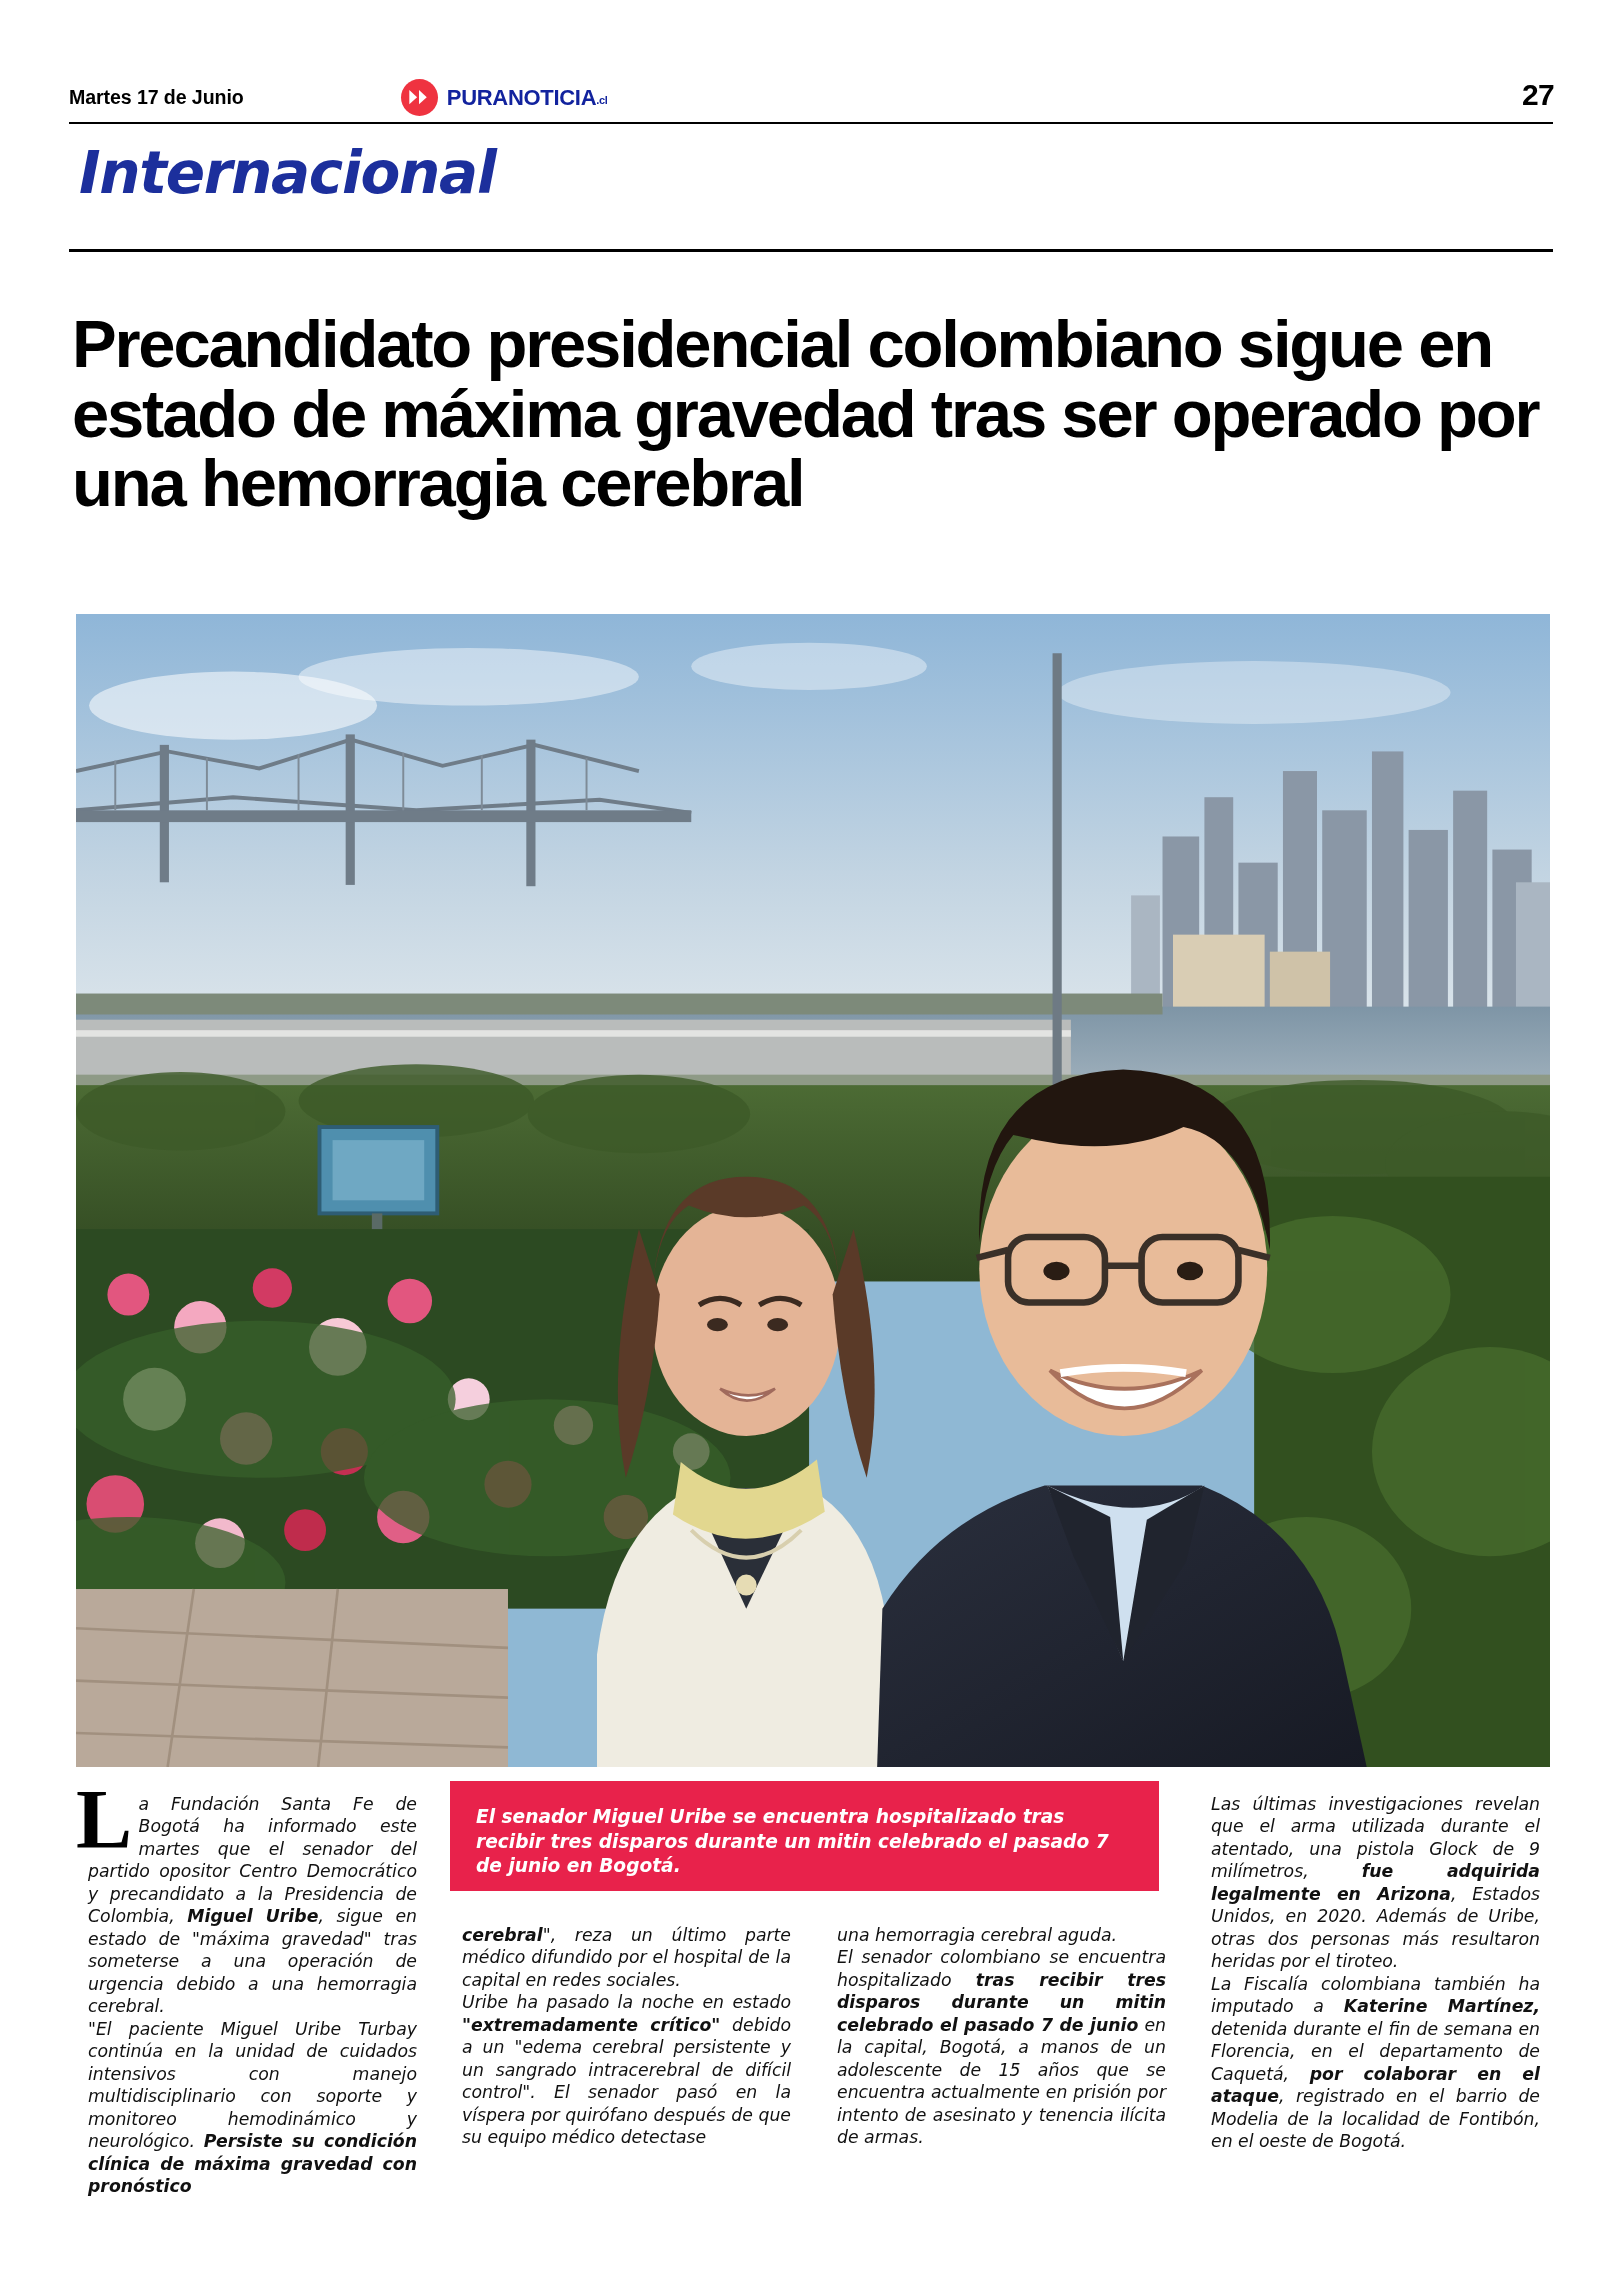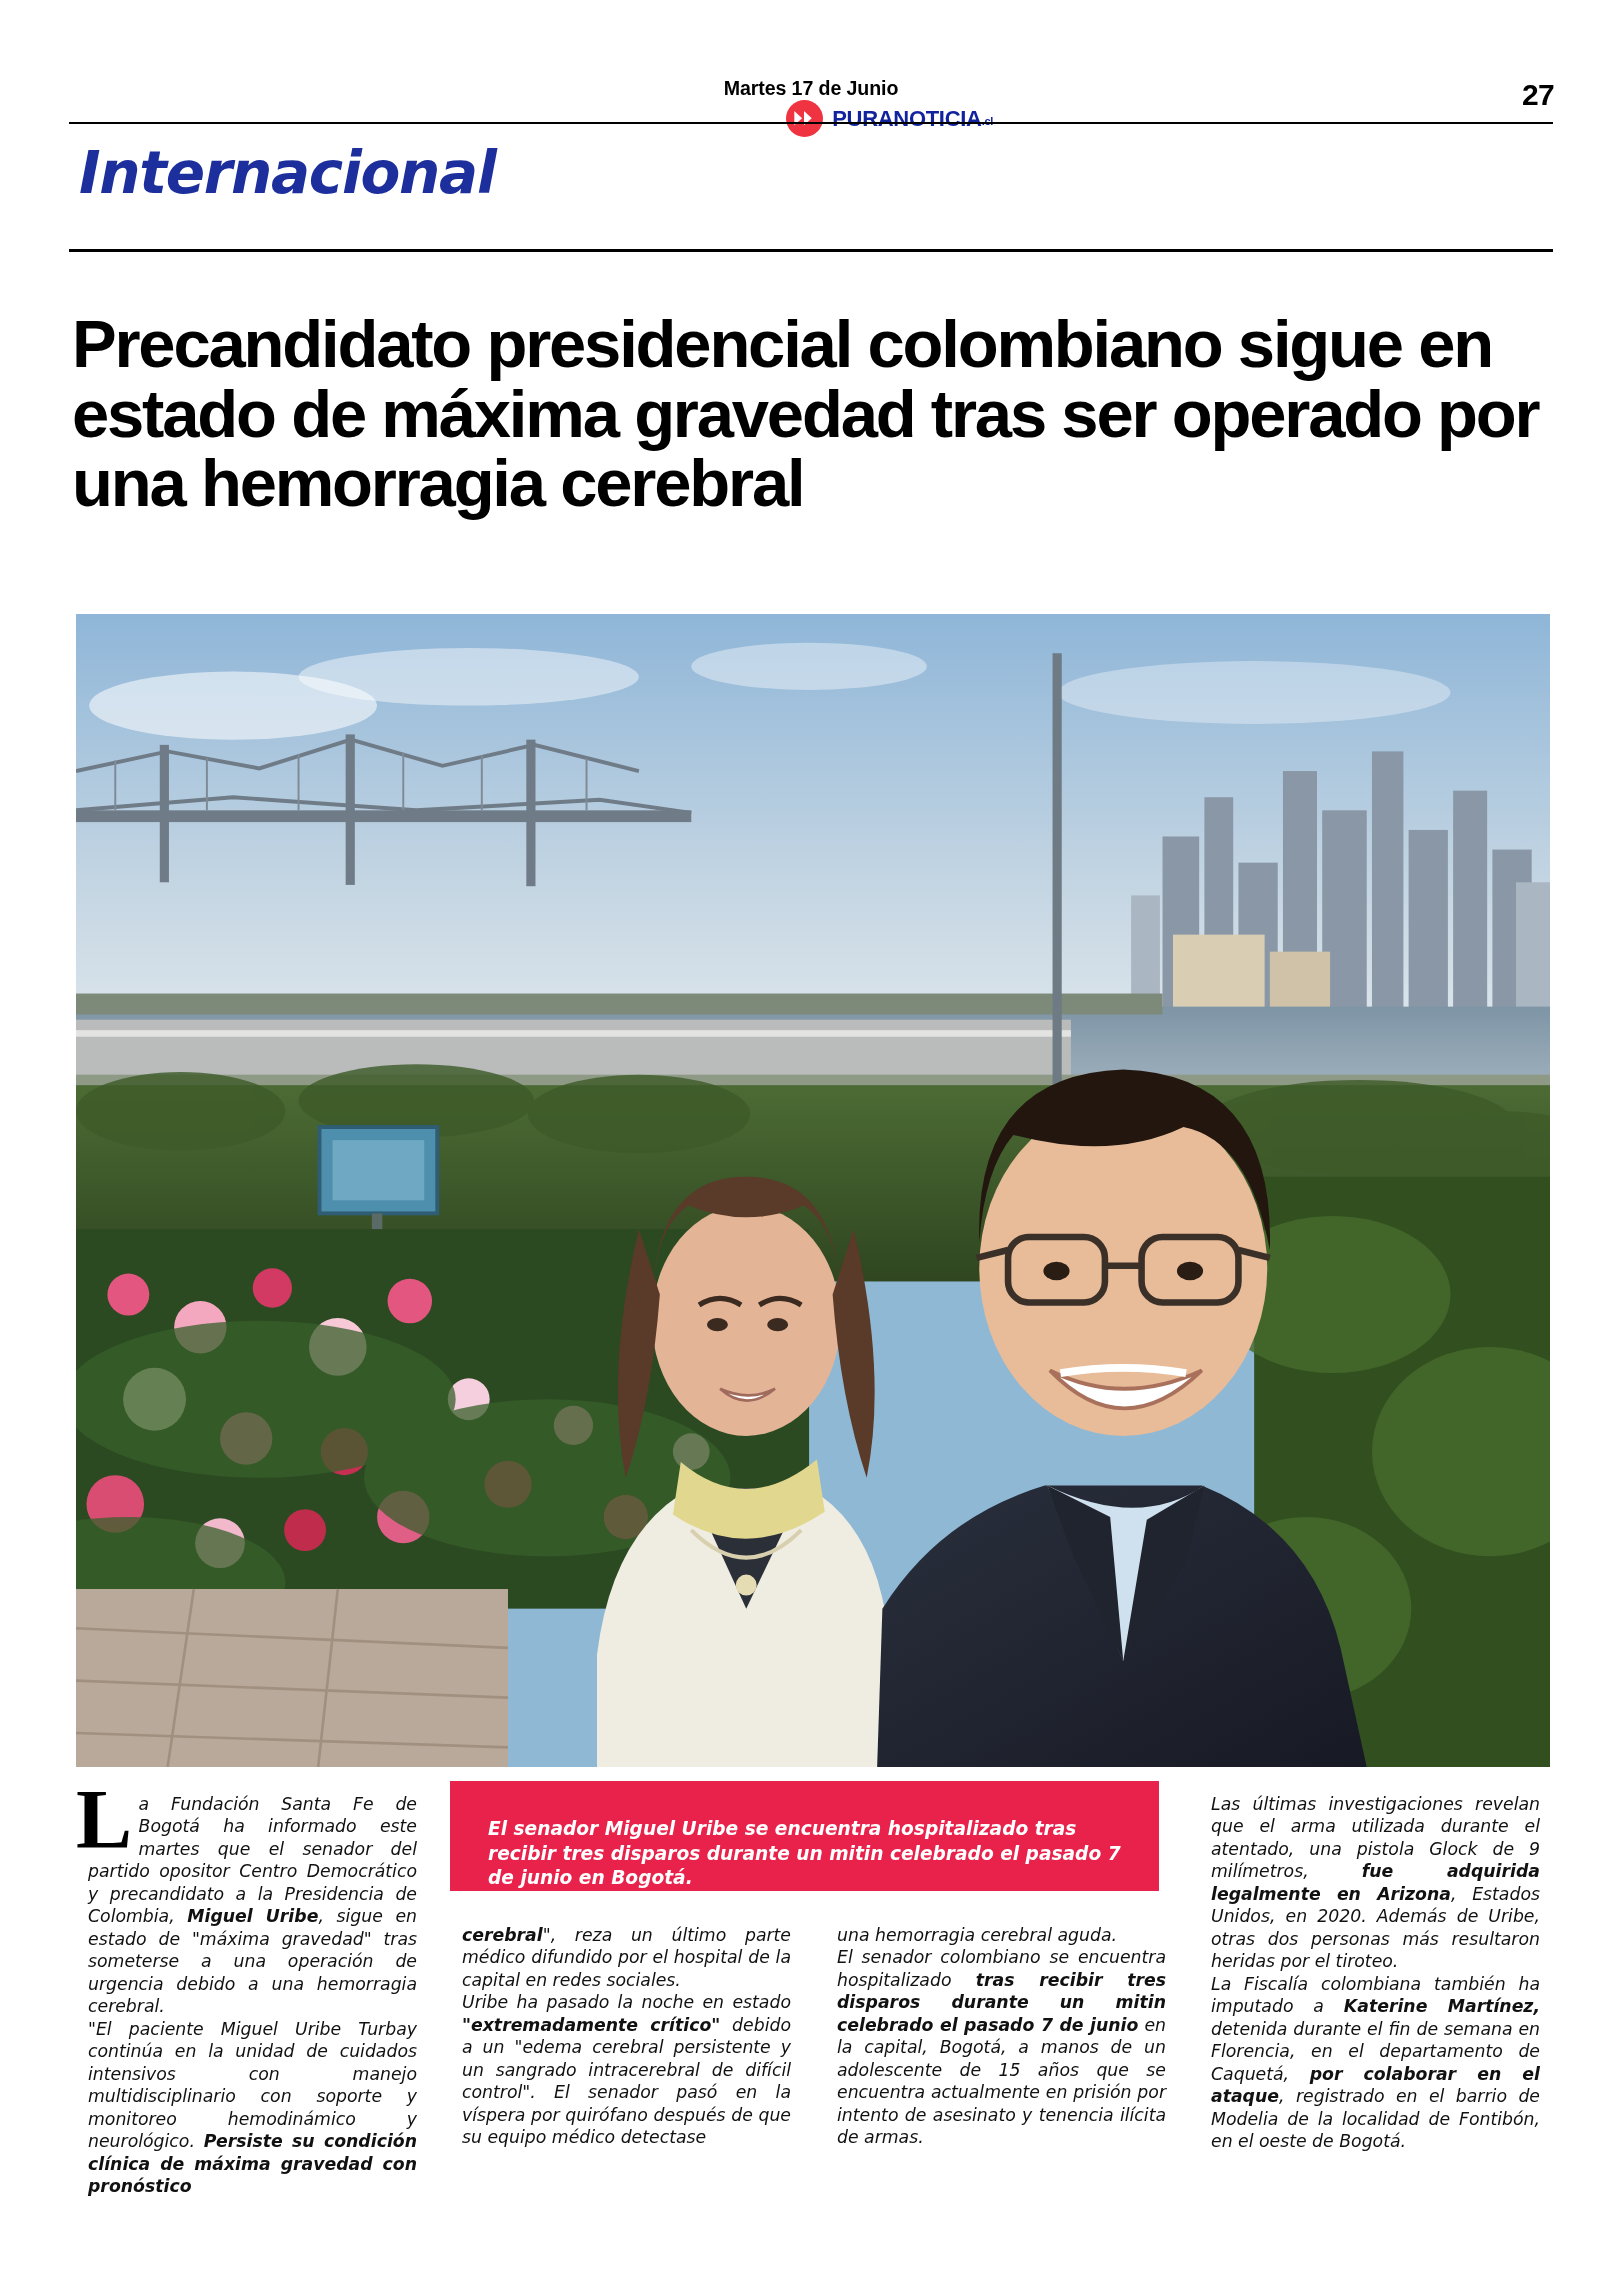--- a/index.html
+++ b/index.html
@@ -24,21 +24,20 @@
   }
   
   .masthead {
     position: absolute;
     left: 69px;
     top: 77px;
     width: 1484px;
     height: 41px;
     display: flex;
     align-items: center;
-    flex-direction: column;
   }
   .masthead-date {
     font-size: 19.6px;
     font-weight: 600;
     letter-spacing: -0.1px;
     color: #000;
     white-space: nowrap;
   }
   .masthead-brand {
     display: flex;
@@ -176,21 +175,21 @@
     background: #e8224b;
     color: #ffffff;
     box-sizing: border-box;
     padding: 19.6px 22px 0 22px;
     font-family: "DejaVu Sans", sans-serif;
     font-style: italic;
     font-weight: 700;
     font-size: 18.6px;
     line-height: 1.34;
   }
-  .pullquote p { margin: 16px; }
+  .pullquote p { margin: 4px; }
 </style>
 </head>
 <body>
 
 <div class="page">
 
   <div class="masthead">
     <div class="masthead-date">Martes 17 de Junio</div>
     <div class="masthead-brand">
       <div class="brand-mark">

